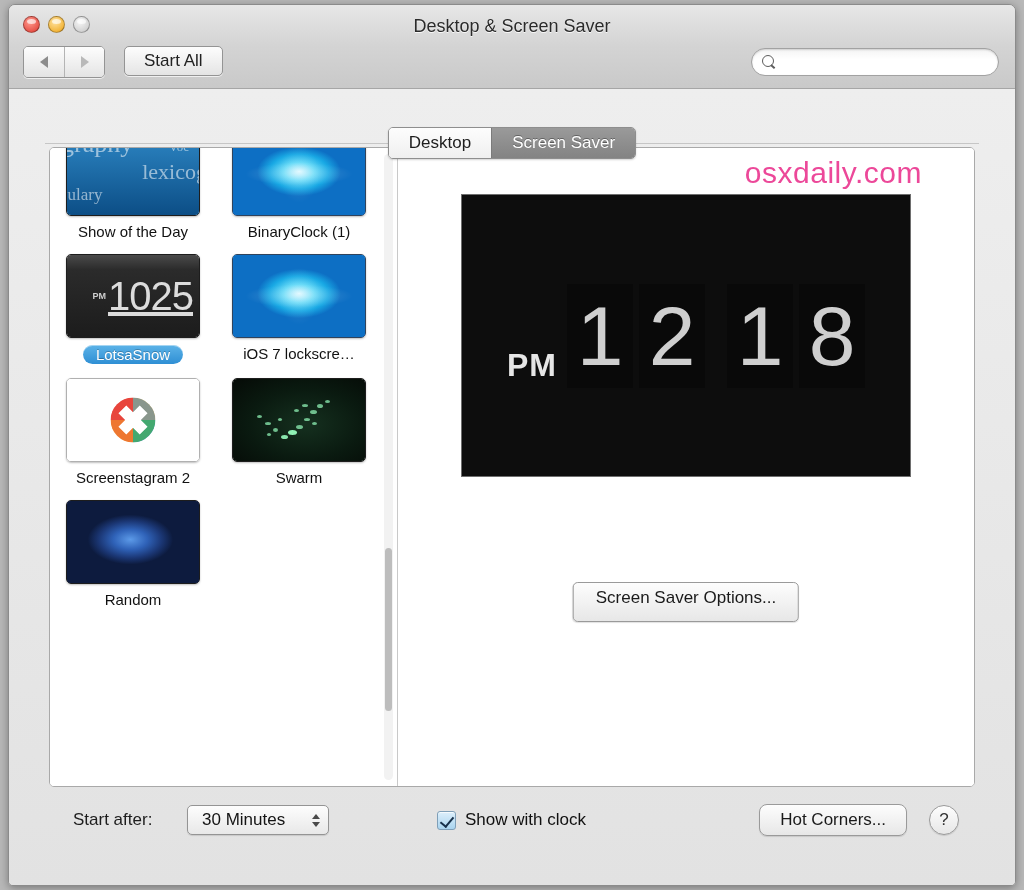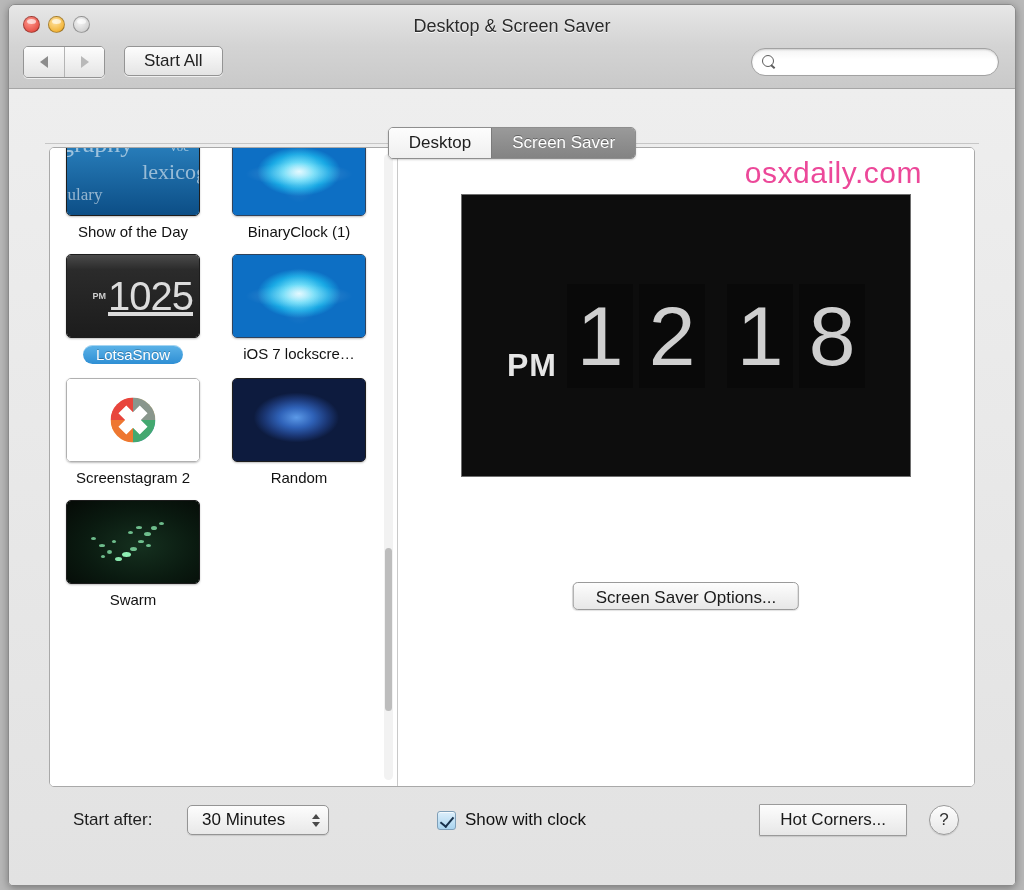--- a/index.html
+++ b/index.html
@@ -308,21 +308,21 @@
     display: flex; align-items: center; justify-content: center;
     color: #cfcfcf; font-size: 84px; line-height: 1;
     font-family: "Liberation Sans", sans-serif;
   }
   .digit.pair-gap { margin-right: 16px; }
 
   .options-btn {
     position: absolute;
     left: 50%; transform: translateX(-50%);
     top: 434px;
-    padding: 0 22px; height: 28px; line-height: 30px;
+    padding: 0 22px; height: 40px; line-height: 30px;
     font-size: 17px; color: #1a1a1a;
     border: 1px solid #9a9a9a; border-radius: 5px;
     background: linear-gradient(#fdfdfd, #e7e7e7);
     box-shadow: 0 1px 1px rgba(0,0,0,.12);
   }
 
   
   .bottom {
     position: absolute;
     left: 0; right: 0; bottom: 44px;
@@ -374,21 +374,21 @@
     border: solid #17304a;
     border-width: 0 2.6px 2.6px 0;
     transform: rotate(40deg);
   }
   .checklabel { font-size: 17px; color: #111; }
 
   .hotcorners {
     position: absolute; right: 108px;
     height: 32px; padding: 0 20px; line-height: 30px;
     font-size: 17px; color: #1a1a1a;
-    border: 1px solid #9a9a9a; border-radius: 1px;
+    border: 1px solid #9a9a9a; border-radius: 8px;
     background: linear-gradient(#fdfdfd, #e7e7e7);
     box-shadow: 0 1px 1px rgba(0,0,0,.12);
   }
   .helpbtn {
     position: absolute; right: 56px;
     width: 30px; height: 30px; border-radius: 50%;
     border: 1px solid #9a9a9a;
     background: linear-gradient(#fdfdfd, #e7e7e7);
     font-size: 17px; color: #333;
     display: flex; align-items: center; justify-content: center;
@@ -506,27 +506,20 @@
                   </g>
                   <path d="M50 36 L62 24 L76 38 L64 50 L76 62 L62 76 L50 64 L38 76 L24 62 L36 50 L24 38 L38 24 Z" fill="#ffffff"></path>
                 </svg>
               </div>
             </div>
             <div class="cell-label">Screenstagram 2</div>
           </div>
 
           <div class="cell">
             <div class="thumb dark-border">
-              <div class="art-swirl-dark"></div>
-            </div>
-            <div class="cell-label">Random</div>
-          </div>
-
-          <div class="cell">
-            <div class="thumb dark-border">
               <div class="art-swarm">
                 <i style="left:18%;top:44%;width:5px;height:3px;"></i>
                 <i style="left:24%;top:52%;width:6px;height:3px;"></i>
                 <i style="left:30%;top:60%;width:5px;height:4px;"></i>
                 <i style="left:36%;top:68%;width:7px;height:4px;opacity:.95;"></i>
                 <i style="left:42%;top:62%;width:9px;height:5px;opacity:1;"></i>
                 <i style="left:48%;top:56%;width:7px;height:4px;"></i>
                 <i style="left:54%;top:48%;width:6px;height:3px;"></i>
                 <i style="left:58%;top:38%;width:7px;height:4px;"></i>
                 <i style="left:64%;top:30%;width:6px;height:4px;"></i>
@@ -534,20 +527,27 @@
                 <i style="left:46%;top:36%;width:5px;height:3px;"></i>
                 <i style="left:52%;top:30%;width:6px;height:3px;"></i>
                 <i style="left:34%;top:48%;width:4px;height:3px;"></i>
                 <i style="left:26%;top:66%;width:4px;height:3px;"></i>
                 <i style="left:60%;top:52%;width:5px;height:3px;"></i>
               </div>
             </div>
             <div class="cell-label">Swarm</div>
           </div>
 
+          <div class="cell">
+            <div class="thumb dark-border">
+              <div class="art-swirl-dark"></div>
+            </div>
+            <div class="cell-label">Random</div>
+          </div>
+
         </div>
 
         <div class="scrolltrack">
           <div class="scrollthumb"></div>
         </div>
       </div>
 
       <div class="preview">
         <div class="watermark">osxdaily.com</div>
 

